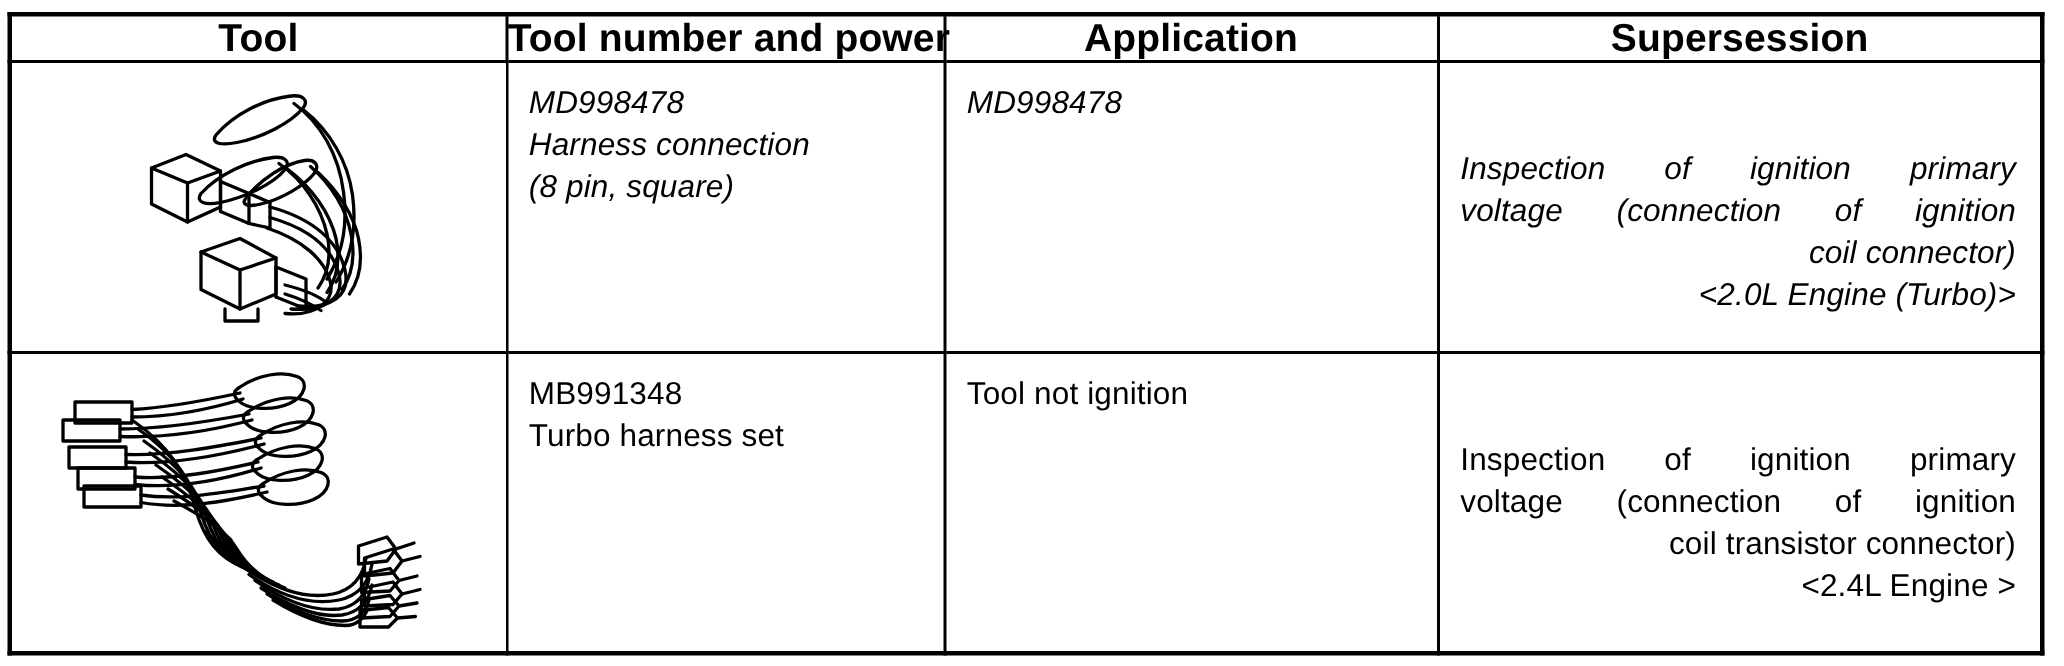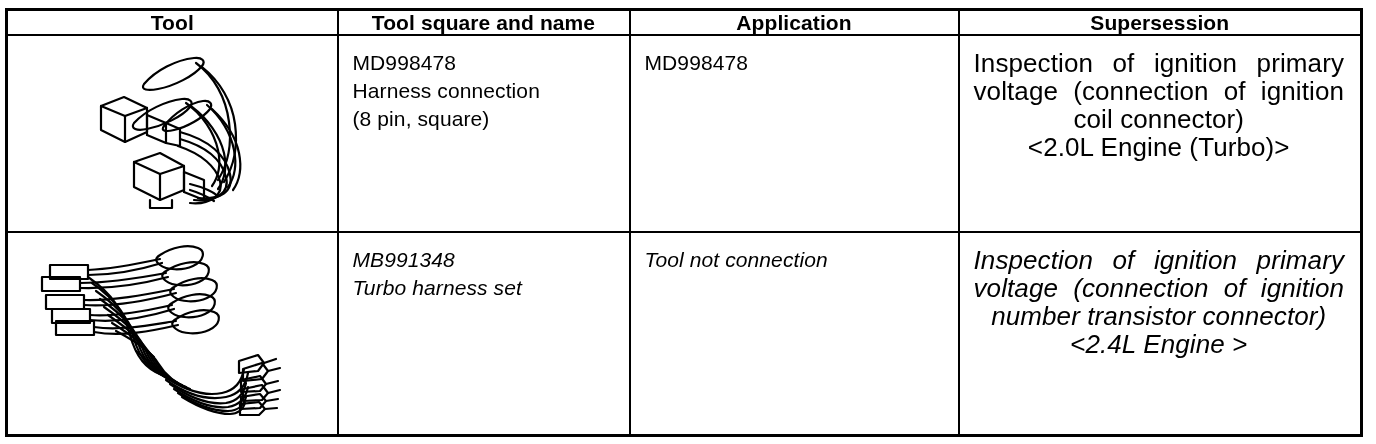--- a/index.html
+++ b/index.html
@@ -42,52 +42,53 @@
     padding: 0;
     background: #fff;
   }
 
   
   .col-tool      { width: 331px; }
   .col-number    { width: 292px; }
   .col-supers    { width: 329px; }
   .col-applic    { width: 403px; }
   .head-cell {
-    font-size: 21px;
+    font-size: 26px;
     line-height: 1.1;
     padding: 13px 0 0 14px;
     letter-spacing: 0.1px;
     white-space: nowrap;
   }
 
   
-  .body-row-1 td { height: 186px; }
-  .body-row-2 td { height: 191px; font-style: italic; }
+  .body-row-1 td { height: 186px; font-style: italic; }
+  .body-row-2 td { height: 191px; }
 
   .cell-text {
     font-size: 21px;
     line-height: 28px;
     padding: 13px 0 0 14px;
     letter-spacing: 0.1px;
   }
   .cell-text .line { white-space: nowrap; }
 
   .cell-applic {
-    font-size: 26px;
+    font-size: 21px;
     line-height: 28px;
     padding: 13px 16px 0 14px;
     letter-spacing: 0.1px;
+    margin-top: 44px;
   }
   .cell-applic .just {
     text-align: justify;
     text-align-last: justify;
     -moz-text-align-last: justify;
   }
   .cell-applic .plain {
-    text-align: center;
+    text-align: right;
     white-space: nowrap;
   }
 
   
   .cell-figure {
     position: relative;
     height: 100%;
   }
   .figure-wrap {
     position: relative;
@@ -115,21 +116,21 @@
     <colgroup>
       <col class="col-tool">
       <col class="col-number">
       <col class="col-supers">
       <col class="col-applic">
     </colgroup>
 
     <thead>
       <tr class="head-row">
         <th class="head-cell">Tool</th>
-        <th class="head-cell">Tool square and name</th>
+        <th class="head-cell">Tool number and power</th>
         <th class="head-cell">Application</th>
         <th class="head-cell">Supersession</th>
       </tr>
     </thead>
 
     <tbody>
 
       <tr class="body-row-1">
 
         <td class="cell-figure">
@@ -270,29 +271,29 @@
 
         <td>
           <div class="cell-text">
             <div class="line">MB991348</div>
             <div class="line">Turbo harness set</div>
           </div>
         </td>
 
         <td>
           <div class="cell-text">
-            <div class="line">Tool not connection</div>
+            <div class="line">Tool not ignition</div>
           </div>
         </td>
 
         <td>
           <div class="cell-applic">
             <div class="just">Inspection of ignition primary</div>
             <div class="just">voltage (connection of ignition</div>
-            <div class="plain">number transistor connector)</div>
+            <div class="plain">coil transistor connector)</div>
             <div class="plain">&lt;2.4L Engine &gt;</div>
           </div>
         </td>
       </tr>
     </tbody>
   </table>
 
 </div>
 
 </body></html>

